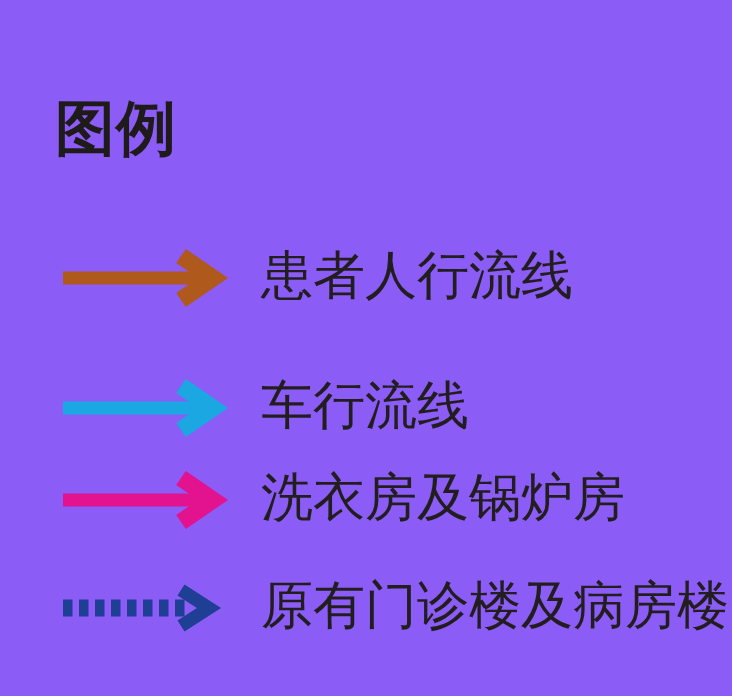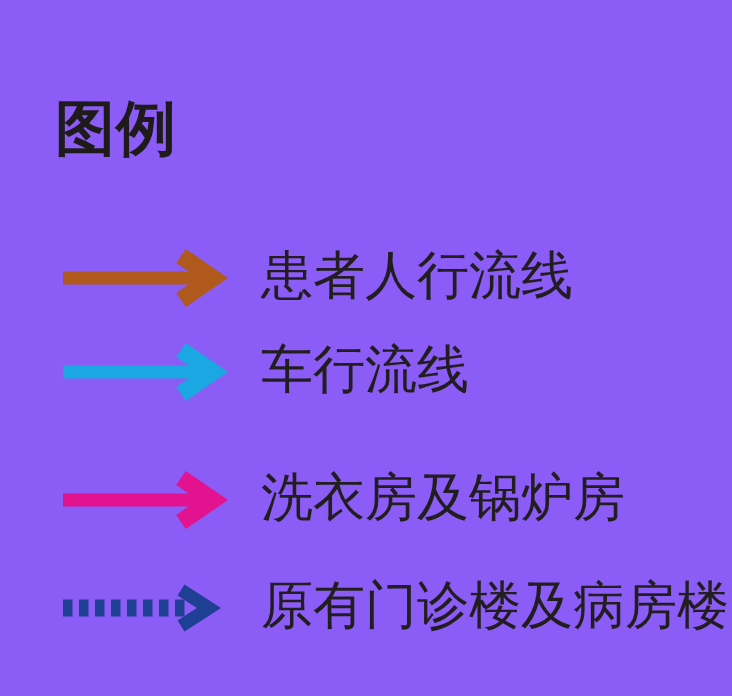--- a/index.html
+++ b/index.html
@@ -42,21 +42,21 @@
     left: 253px;
     top: 50%;
     transform: translateY(-54%);
     font-size: 52px;
     font-weight: 500;
     color: #221e1f;
     white-space: nowrap;
     line-height: 1;
   }
   .row-1 { top: 238px; }
-  .row-2 { top: 332px; }
+  .row-2 { top: 368px; }
   .row-3 { top: 460px; padding-left: 16px; }
   .row-4 { top: 568px; text-align: center; }
 </style>
 </head>
 <body>
 
 <div class="canvas">
 
   <div class="title">
     <span>图例</span>

